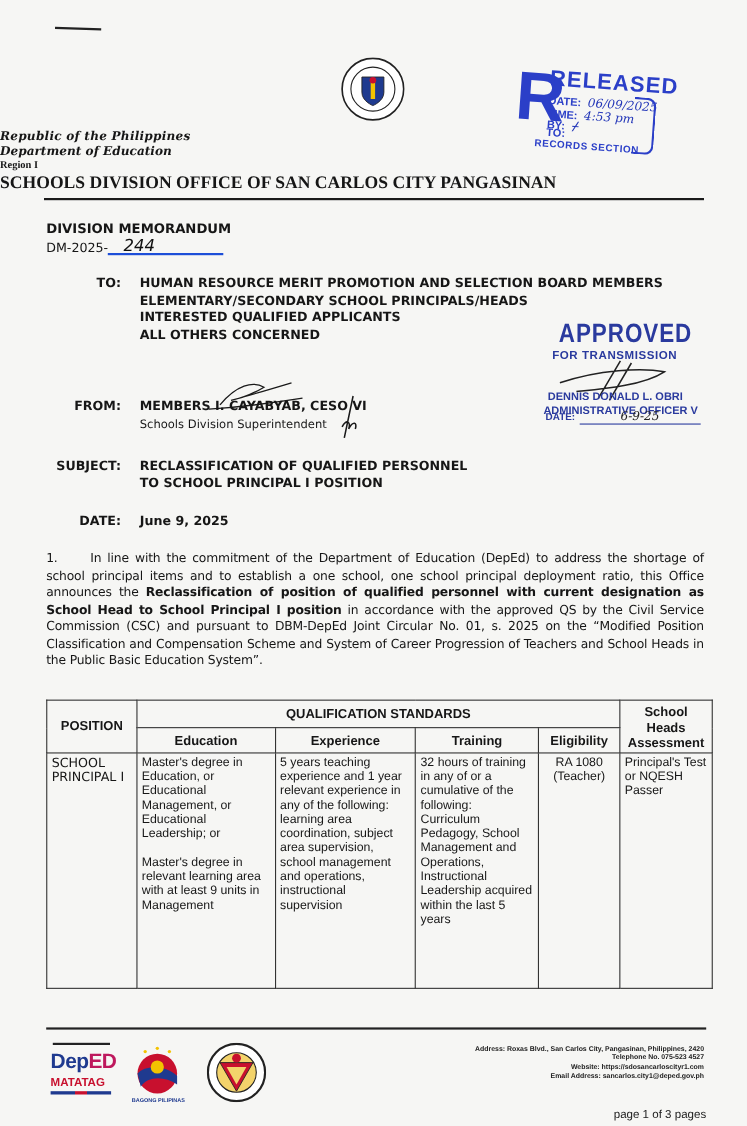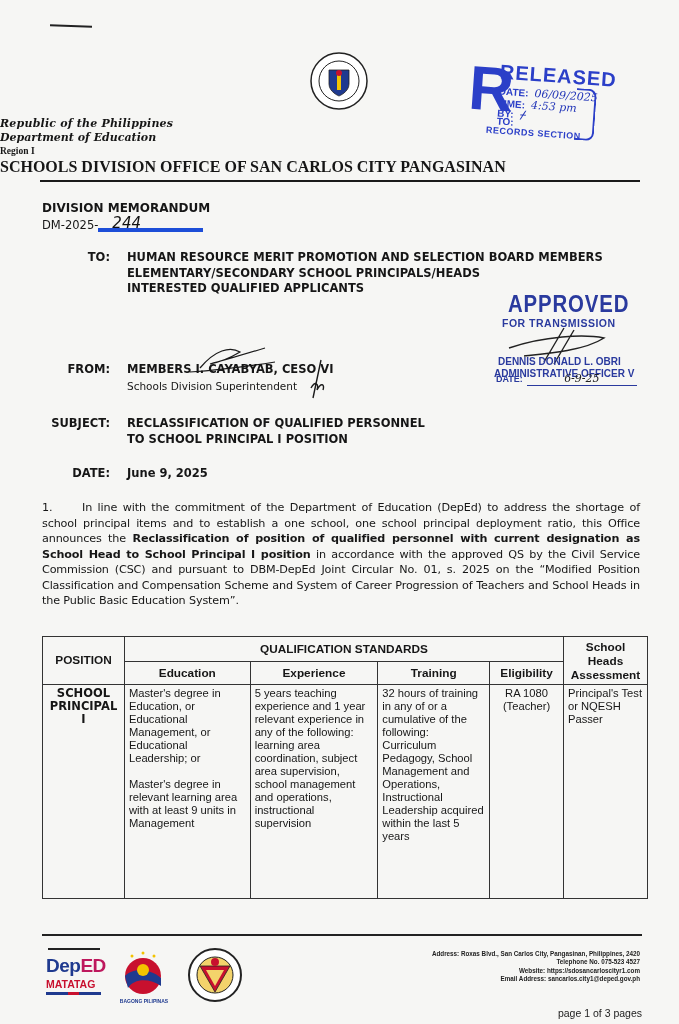--- a/index.html
+++ b/index.html
@@ -26,21 +26,21 @@
   .release .big-r { position: absolute; left: 0; top: 0; font-size: 62px; font-weight: bold; font-family: "Liberation Sans", sans-serif; line-height: 62px; }
   .release .word { position: absolute; left: 30px; top: 2px; font-size: 20px; font-weight: bold; letter-spacing: 1px; font-family: "Liberation Sans", sans-serif; }
   .release .row { position: absolute; left: 30px; font-size: 10px; font-weight: bold; font-family: "Liberation Sans", sans-serif; }
   .release .hand { color: #2336b8; font-family: "DejaVu Serif", serif; font-style: italic; font-weight: normal; font-size: 11px; margin-left: 6px; }
   .release .section { position: absolute; left: 20px; top: 67px; font-size: 9px; font-weight: bold; letter-spacing: 0.5px; font-family: "Liberation Sans", sans-serif; }
   .release .frame { position: absolute; left: 108px; top: 24px; width: 18px; height: 48px; border: 2px solid #2b3fc8; border-left: none; border-radius: 0 8px 8px 0; }
 
   
   .memo-title { left: 42px; top: 201px; font-size: 12px; font-weight: bold; font-family: "DejaVu Sans", sans-serif; }
   .memo-num { left: 42px; top: 218px; font-size: 11.5px; }
-  .memo-num-line { display: inline-block; width: 105px; border-bottom: 4px solid #1d4ed8; text-align: left; padding-left: 14px; height: 14px; vertical-align: bottom; box-sizing: border-box; }
+  .memo-num-line { display: inline-block; width: 105px; border-bottom: 2px solid #1d4ed8; text-align: left; padding-left: 14px; height: 14px; vertical-align: bottom; box-sizing: border-box; }
   .memo-num-hand { font-family: "DejaVu Sans", sans-serif; font-size: 15px; font-style: italic; position: relative; top: -4px; color: #111; }
 
   .lbl { font-size: 11.5px; font-weight: bold; text-align: right; width: 80px; }
   .val { font-size: 11.5px; font-weight: bold; line-height: 15.5px; }
   .to-lbl { left: 30px; top: 250px; }
   .to-val { left: 127px; top: 250px; }
   .from-lbl { left: 30px; top: 362px; }
   .from-val { left: 127px; top: 362px; }
   .from-sub { left: 127px; top: 379px; font-size: 10.5px; font-weight: normal; }
   .subj-lbl { left: 30px; top: 416px; }
@@ -62,21 +62,21 @@
   .approved svg { position: absolute; left: 14px; top: 36px; }
 
   
   .para { left: 42px; top: 500px; width: 598px; font-size: 11.2px; line-height: 15.5px; text-align: justify; font-family: "DejaVu Sans", sans-serif; letter-spacing: -0.15px; }
   .para .num { display: inline-block; width: 40px; }
 
   
   .qs-table { left: 42px; top: 636px; width: 606px; border-collapse: collapse; font-family: "Liberation Sans", sans-serif; font-size: 11.2px; line-height: 13px; }
   .qs-table td, .qs-table th { border: 1px solid #333; vertical-align: top; padding: 2px 4px; }
   .qs-table th { font-weight: bold; text-align: center; vertical-align: middle; font-size: 11.8px; }
-  .qs-table .pos-cell { text-align: center; font-weight: bold; font-size: 11.5px; font-family: "DejaVu Sans", sans-serif; }
+  .qs-table .pos-cell { font-weight: normal; font-size: 11.5px; font-family: "DejaVu Sans", sans-serif; }
   .qs-table .cell-text { white-space: pre-line; }
   .qs-table .center { text-align: center; }
 
   
   .foot-rule { left: 42px; top: 934px; width: 600px; height: 1.5px; background: #222; }
   .foot-rule2 { left: 48px; top: 948px; width: 52px; height: 1.5px; background: #222; }
   .deped { left: 46px; top: 955px; width: 60px; }
   .deped .d1 { font-family: "Liberation Sans", sans-serif; font-weight: bold; font-size: 19px; color: #1f3a8f; letter-spacing: -0.5px; }
   .deped .d1 .red { color: #be185d; }
   .deped .d2 { font-family: "Liberation Sans", sans-serif; font-weight: bold; font-size: 10.5px; color: #c8102e; margin-top: 1px; }
@@ -128,20 +128,21 @@
 <div class="abs memo-title">DIVISION MEMORANDUM</div>
 <div class="abs memo-num">
   <span>DM-2025-</span><span class="memo-num-line"><span class="memo-num-hand">244</span></span>
 </div>
 
 <div class="abs lbl to-lbl">TO:</div>
 <div class="abs val to-val">
   <div>HUMAN RESOURCE MERIT PROMOTION AND SELECTION BOARD MEMBERS</div>
   <div>ELEMENTARY/SECONDARY SCHOOL PRINCIPALS/HEADS</div>
   <div>INTERESTED QUALIFIED APPLICANTS</div>
+  <div>ALL OTHERS CONCERNED</div>
 </div>
 
 <div class="abs approved">
   <div class="a1">APPROVED</div>
   <div class="a2">FOR TRANSMISSION</div>
   <svg width="120" height="40" viewBox="0 0 120 40">
     <path d="M5 22 C40 10, 80 8, 100 12 C80 25, 40 28, 20 30 M40 36 L60 2 M50 38 L70 4" stroke="#222" stroke-width="1.4" fill="none"></path>
   </svg>
   <div class="a3">DENNIS DONALD L. OBRI</div>
   <div class="a4">ADMINISTRATIVE OFFICER V</div>

